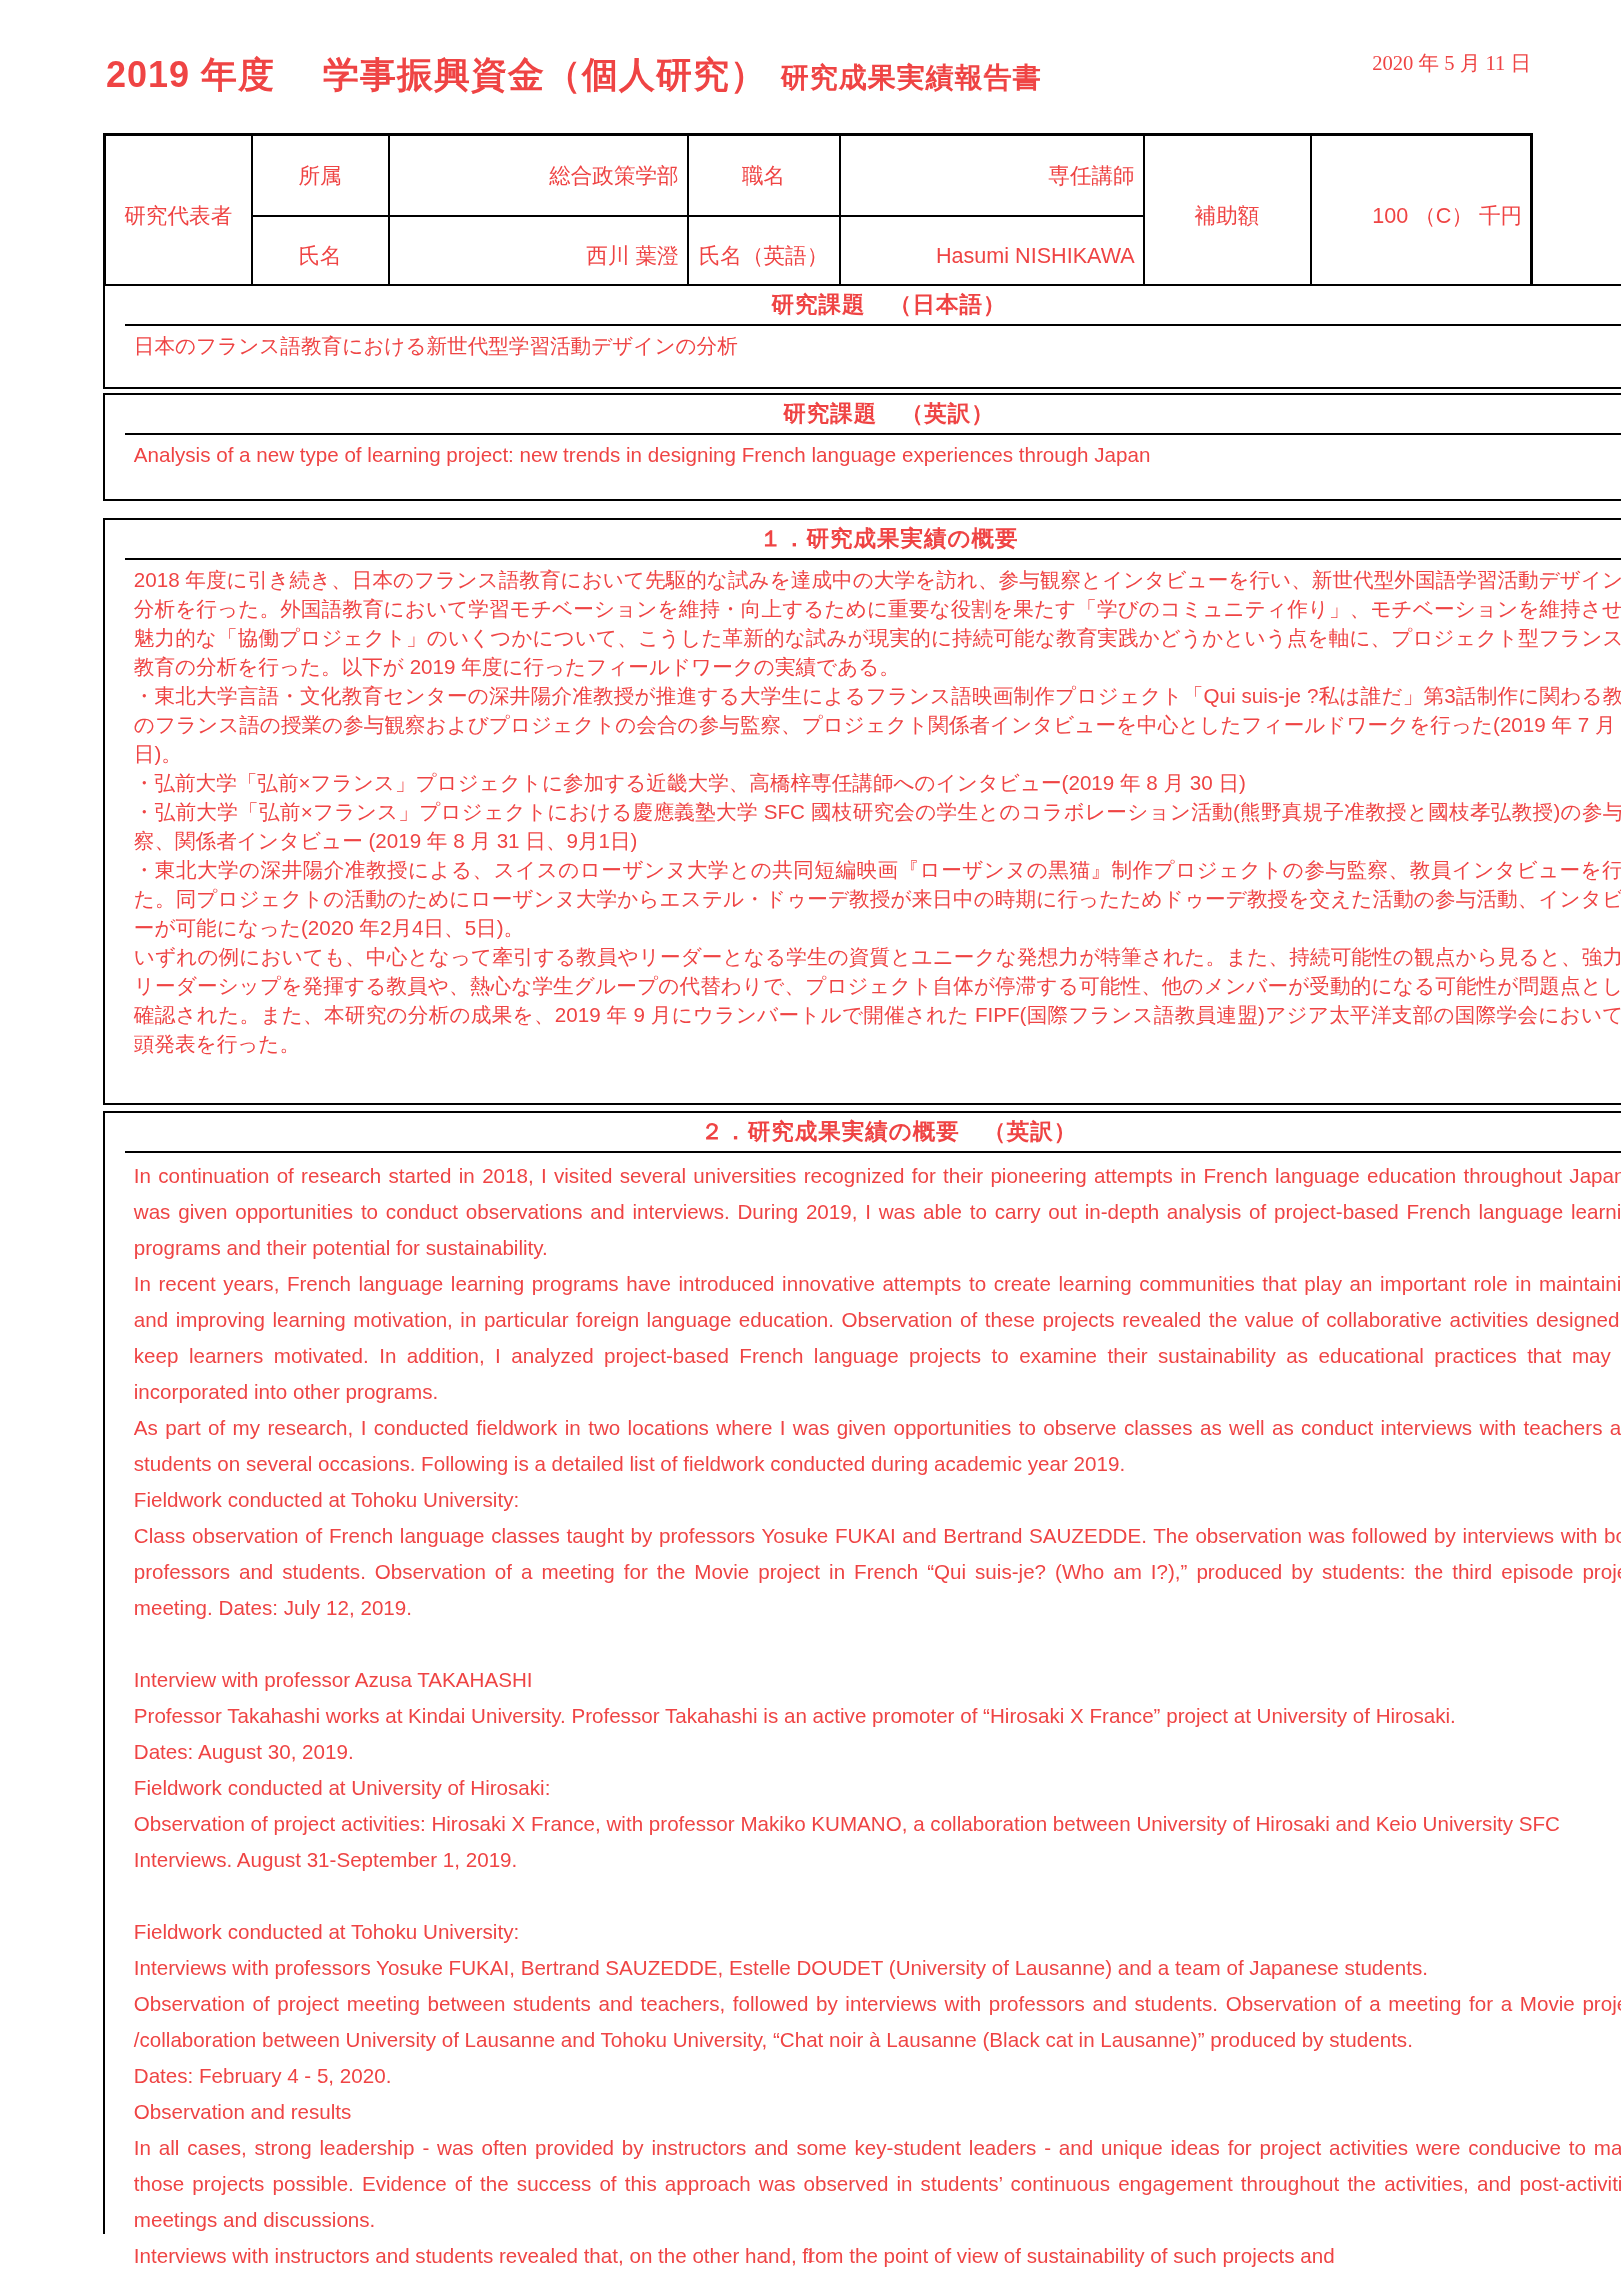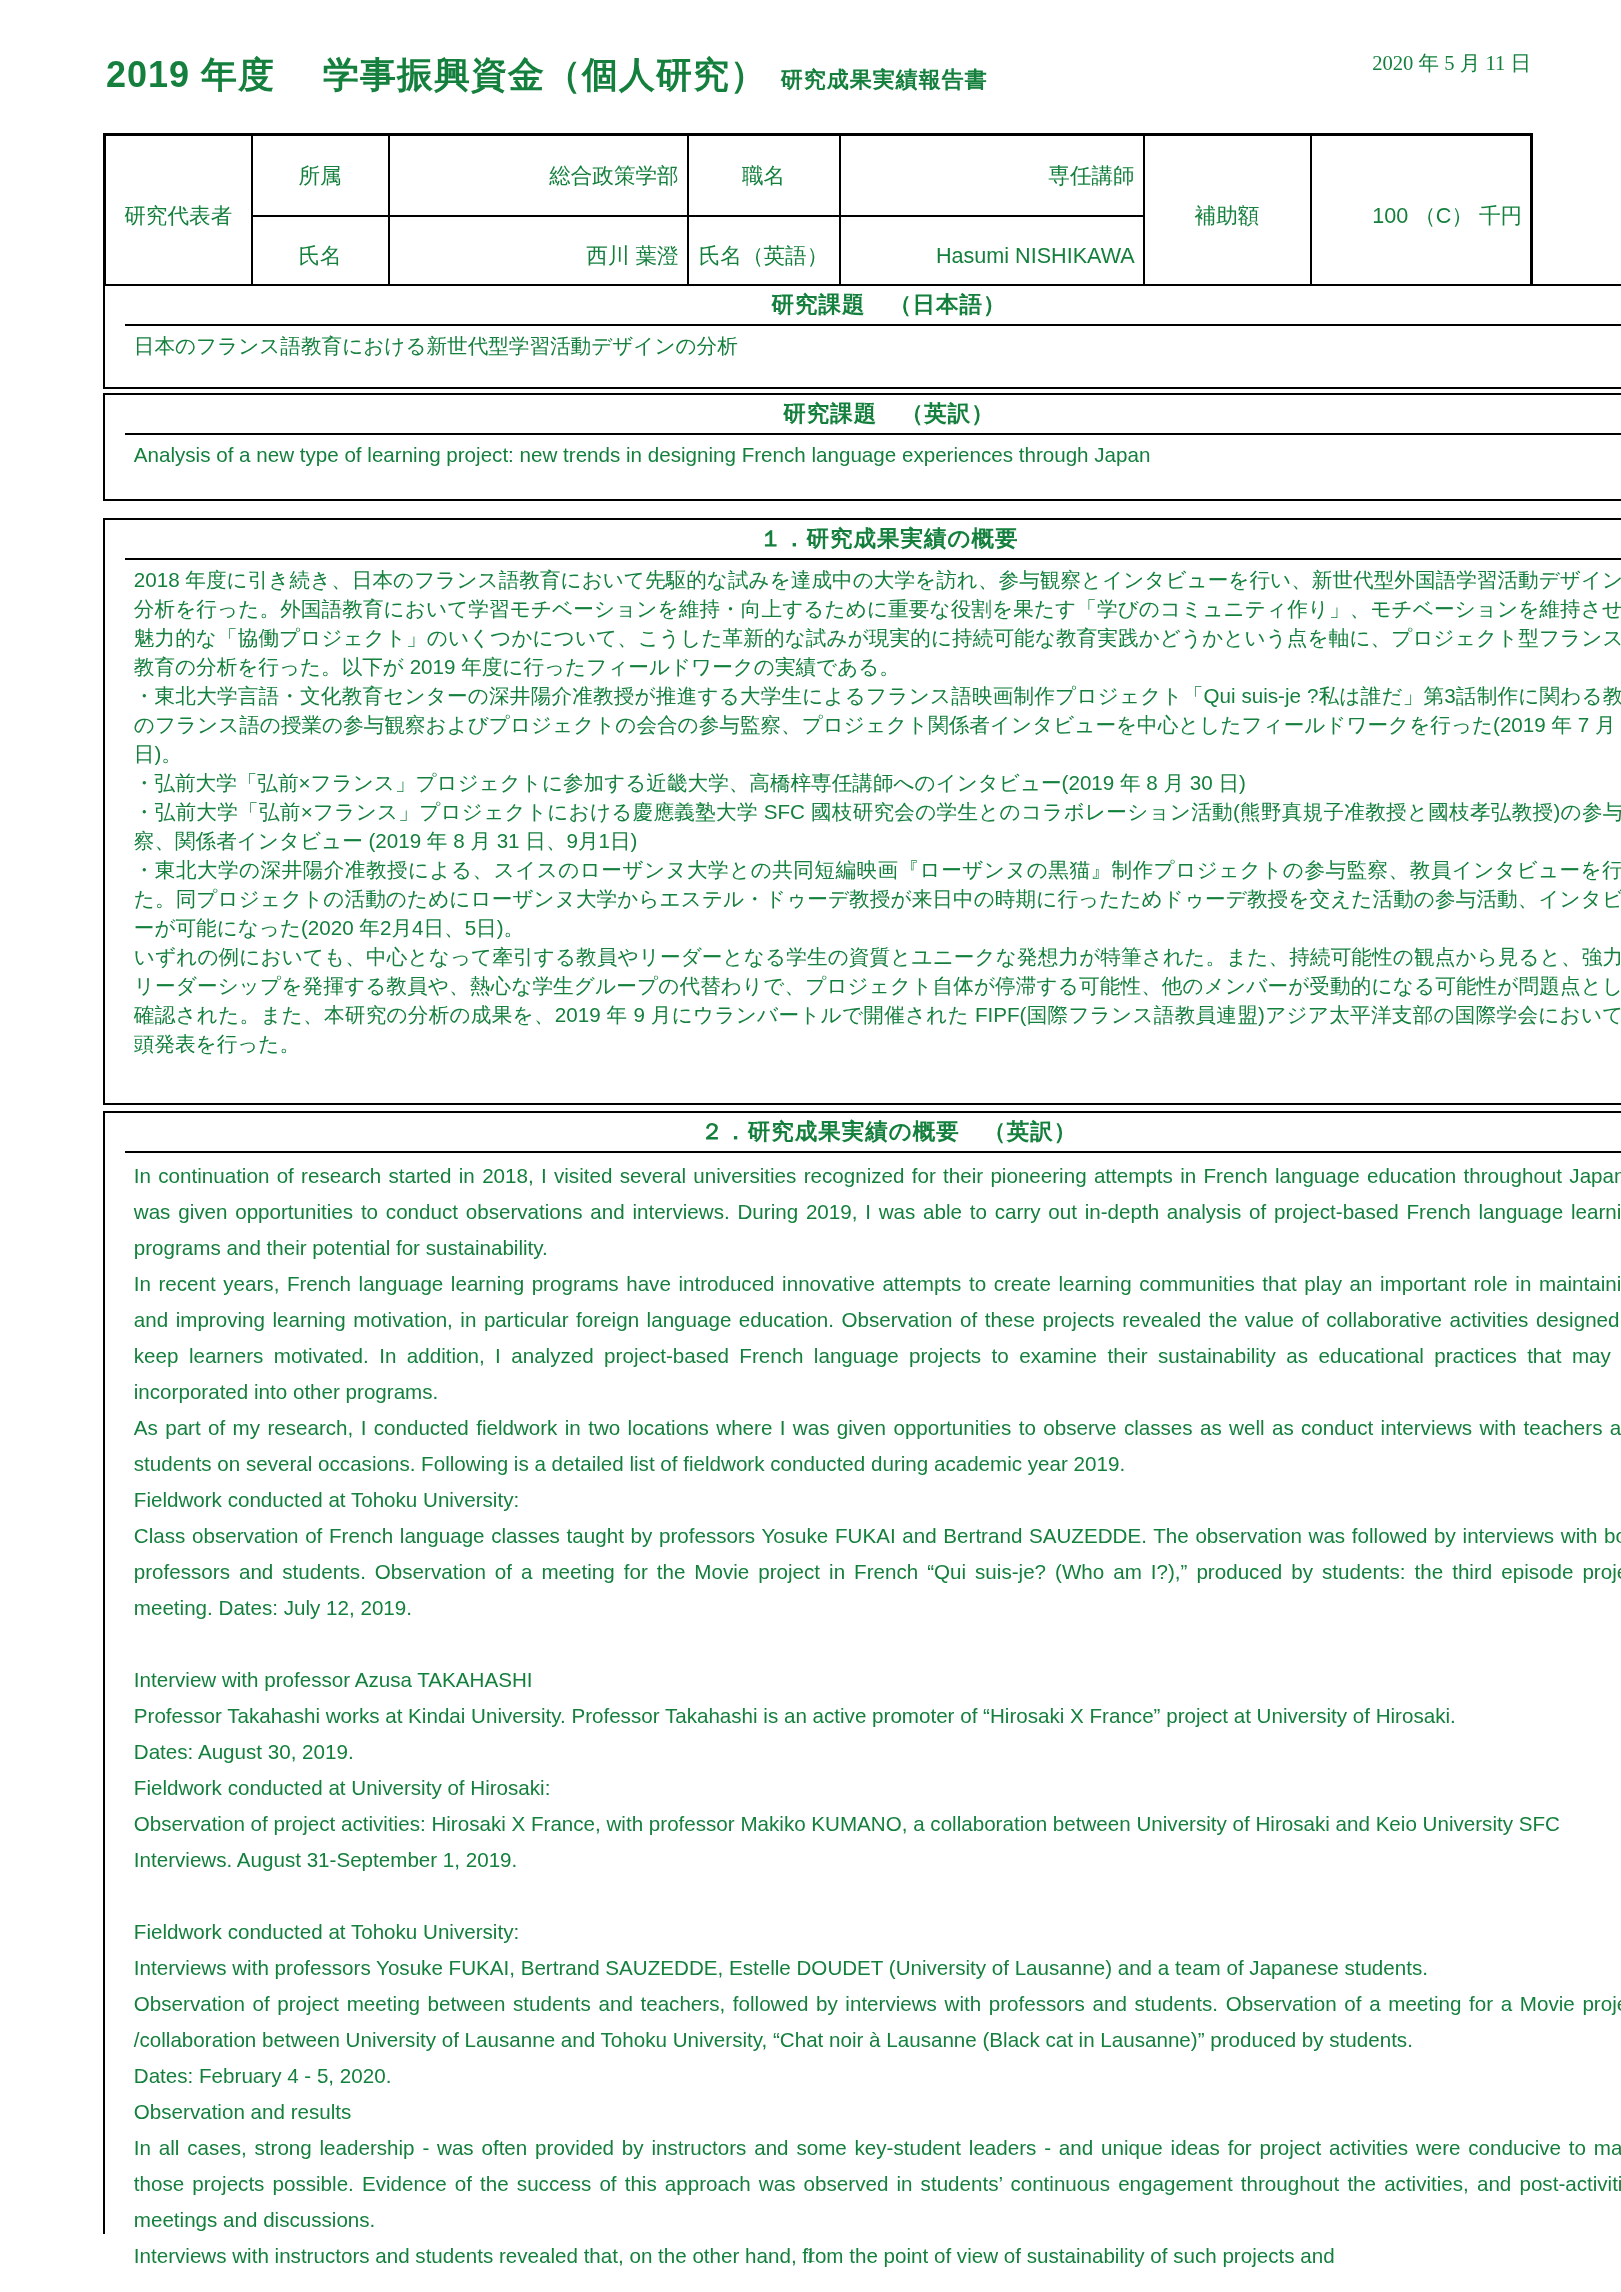--- a/index.html
+++ b/index.html
@@ -3,38 +3,38 @@
 <meta charset="utf-8">
 <style>
   * { margin: 0; padding: 0; box-sizing: border-box; }
   html, body { background: #888; }
   .page {
     position: relative;
     width: 1621px;
     height: 2293px;
     margin: 0 auto;
     background: #ffffff;
-    color: #15803d;
+    color: #ef4444;
     font-family: "Liberation Sans", "DejaVu Sans", sans-serif;
     overflow: hidden;
   }
 
   
   .title-row {
     position: absolute;
     left: 106px;
     top: 51px;
     width: 1078px;
     display: flex;
     align-items: baseline;
     gap: 13.7px;
     white-space: nowrap;
   }
   .title-main { font-size: 36px; font-weight: bold; letter-spacing: 1px; }
-  .title-sub  { font-size: 22px; font-weight: bold; letter-spacing: 1px; }
+  .title-sub  { font-size: 28px; font-weight: bold; letter-spacing: 1px; }
   .doc-date {
     position: absolute;
     top: 49px;
     right: 90px;
     font-size: 20.6px;
     font-family: "Liberation Serif", "DejaVu Serif", serif;
   }
 
   
   table.info-table {

